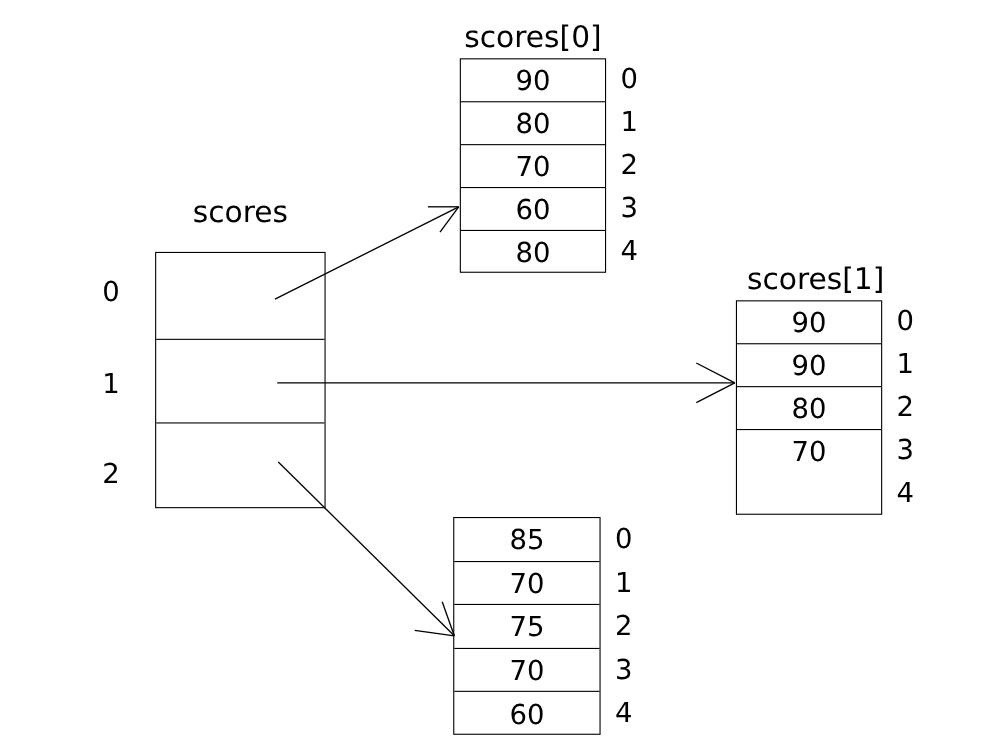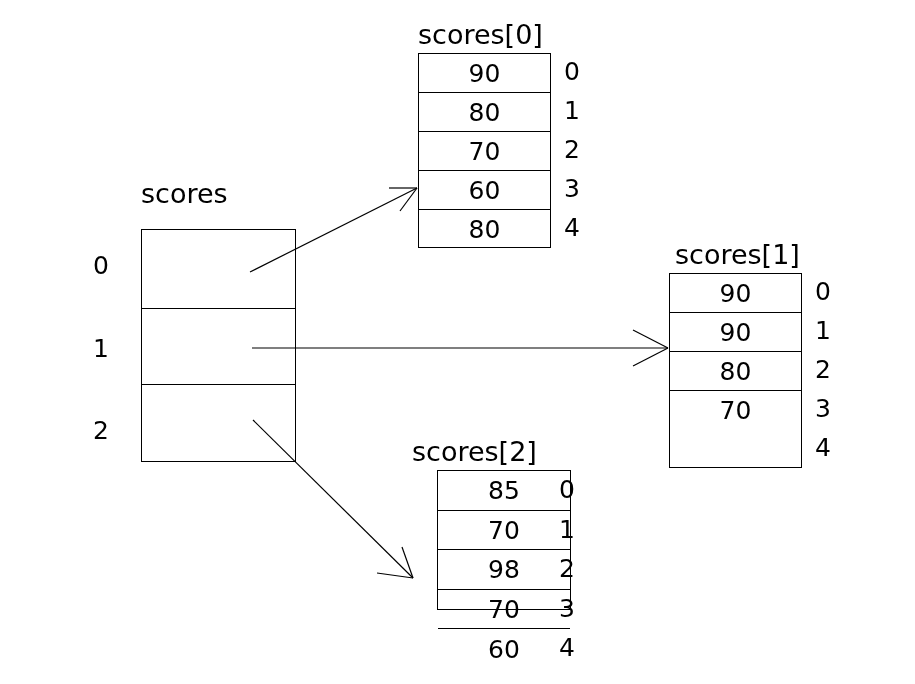--- a/index.html
+++ b/index.html
@@ -24,20 +24,21 @@
     width: 915px;
     height: 684px;
   }
 
   
   .array-title {
     position: absolute;
     font-size: 27px;
     line-height: 1;
     white-space: nowrap;
+    text-align: center;
     color: #000;
   }
 
   
   .array-box {
     position: absolute;
     border: 1.4px solid #000;
     box-sizing: border-box;
     background: transparent;
   }
@@ -119,26 +120,25 @@
     <div class="array-cell" style="height:39px;">80</div>
     <div class="array-cell" style="height:39px;">70</div>
   </div>
 
   <div class="index-label" style="left:815px; top:279px;">0</div>
   <div class="index-label" style="left:815px; top:318px;">1</div>
   <div class="index-label" style="left:815px; top:357px;">2</div>
   <div class="index-label" style="left:815px; top:396px;">3</div>
   <div class="index-label" style="left:815px; top:435px;">4</div>
 
-  <div class="array-title" style="left:412px; top:438px; width:134px;">scores[2]</div>
 
-  <div class="array-box" style="left:412px; top:470px; width:134px; height:140px;margin-left:25px;">
+  <div class="array-box" style="left:412px; top:470px; width:134px; height:198px;">
     <div class="array-cell" style="height:40px;">85</div>
     <div class="array-cell" style="height:39px;">70</div>
-    <div class="array-cell" style="height:40px;">98</div>
+    <div class="array-cell" style="height:40px;">75</div>
     <div class="array-cell" style="height:39px;">70</div>
     <div class="array-cell" style="height:40px;">60</div>
   </div>
 
   <div class="index-label" style="left:559px; top:477px;">0</div>
   <div class="index-label" style="left:559px; top:517px;">1</div>
   <div class="index-label" style="left:559px; top:556px;">2</div>
   <div class="index-label" style="left:559px; top:596px;">3</div>
   <div class="index-label" style="left:559px; top:635px;">4</div>
 

